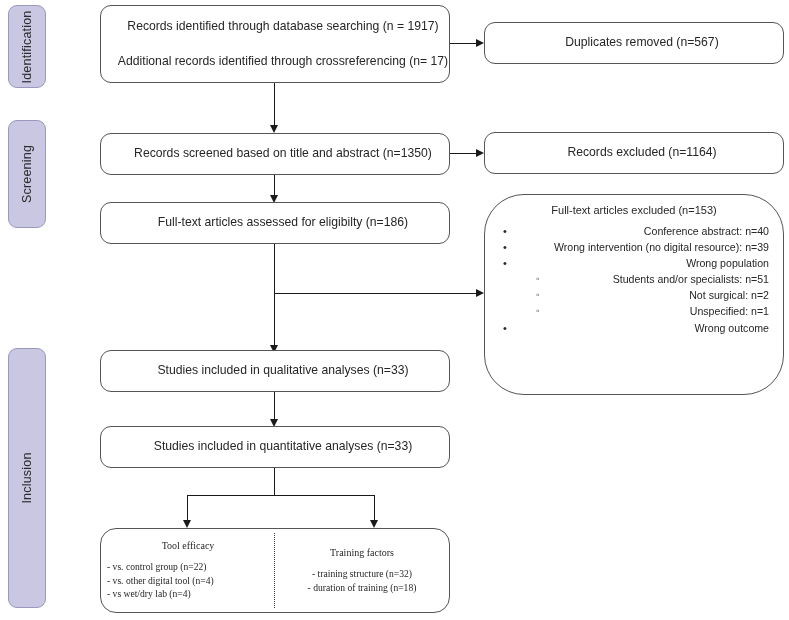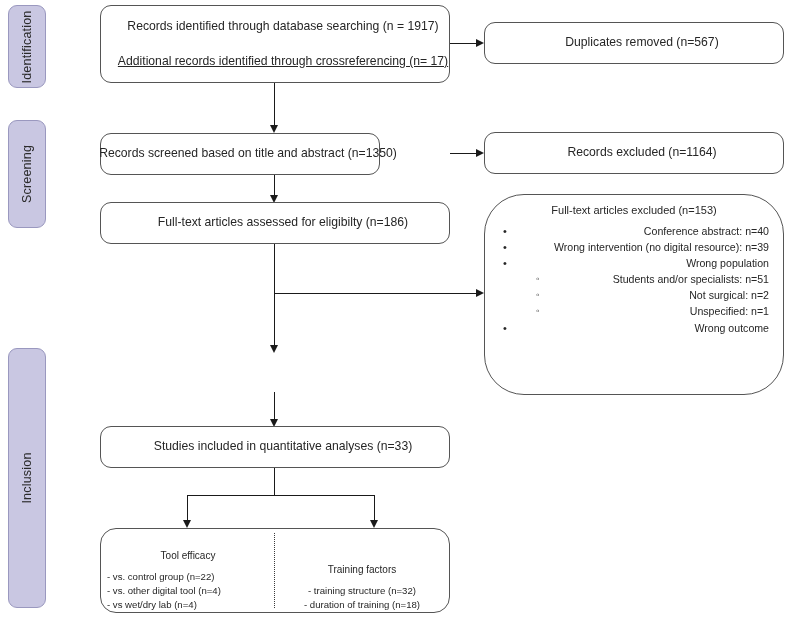--- a/index.html
+++ b/index.html
@@ -48,21 +48,21 @@
     display: flex;
     flex-direction: column;
     align-items: center;
     justify-content: center;
     font-size: 12.2px;
     color: #262626;
     text-align: center;
     padding-left: 16px;
   }
   .box .line { line-height: 1.25; white-space: nowrap; }
-  .box .line + .line { margin-top: 20px; text-decoration: underline; }
+  .box .line + .line { margin-top: 20px; }
 
   
   .panel {
     position: absolute;
     box-sizing: border-box;
     background: #ffffff;
     border: 1.1px solid #555555;
     border-radius: 40px;
     font-size: 10.6px;
     color: #262626;
@@ -102,25 +102,24 @@
   }
 
   
   .outbox {
     position: absolute;
     box-sizing: border-box;
     background: #ffffff;
     border: 1.1px solid #555555;
     border-radius: 16px;
     display: flex;
-    font-family: Liberation Sans, sans-serif;
+    font-family: Liberation Serif, serif;
     font-size: 9.6px;
     color: #262626;
     overflow: hidden;
-    align-items: flex-end;
   }
   .outcol {
     flex: 1 1 0;
     display: flex;
     flex-direction: column;
     align-items: center;
     justify-content: center;
     padding: 0 6px;
   }
   .outcol h4 {
@@ -190,21 +189,21 @@
   <div class="hline" style="left:450px; top:43px; width:26px;"></div>
   <div class="arrow-right" style="left:476px; top:39px;"></div>
 
   <div class="box" style="left:484px; top:22px; width:300px; height:42px;">
     <div class="line">Duplicates removed (n=567)</div>
   </div>
 
   <div class="vline" style="left:274px; top:83px; height:42px;"></div>
   <div class="arrow-down" style="left:270px; top:125px;"></div>
 
-  <div class="box" style="left:100px; top:133px; width:280px; height:42px;">
+  <div class="box" style="left:100px; top:133px; width:350px; height:42px;">
     <div class="line">Records screened based on title and abstract (n=1350)</div>
   </div>
 
   <div class="hline" style="left:450px; top:153px; width:26px;"></div>
   <div class="arrow-right" style="left:476px; top:149px;"></div>
 
   <div class="box" style="left:484px; top:132px; width:300px; height:42px;">
     <div class="line">Records excluded (n=1164)</div>
   </div>
 
@@ -243,20 +242,23 @@
         </ul>
       </li>
 
       <li>
         <span class="b">Wrong outcome</span>
       </li>
 
     </ul>
   </div>
 
+  <div class="box" style="left:100px; top:350px; width:350px; height:42px;">
+    <div class="line">Studies included in qualitative analyses (n=33)</div>
+  </div>
 
   <div class="vline" style="left:274px; top:392px; height:27px;"></div>
   <div class="arrow-down" style="left:270px; top:419px;"></div>
 
   <div class="box" style="left:100px; top:426px; width:350px; height:42px;">
     <div class="line">Studies included in quantitative analyses (n=33)</div>
   </div>
 
   <div class="vline" style="left:274px; top:468px; height:28px;"></div>
   <div class="hline" style="left:187px; top:495px; width:188px;"></div>

